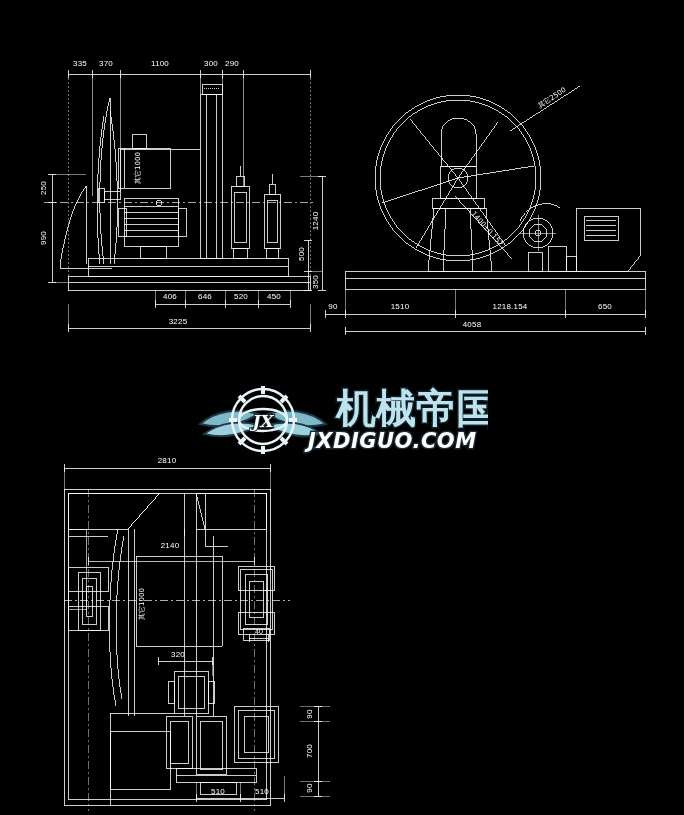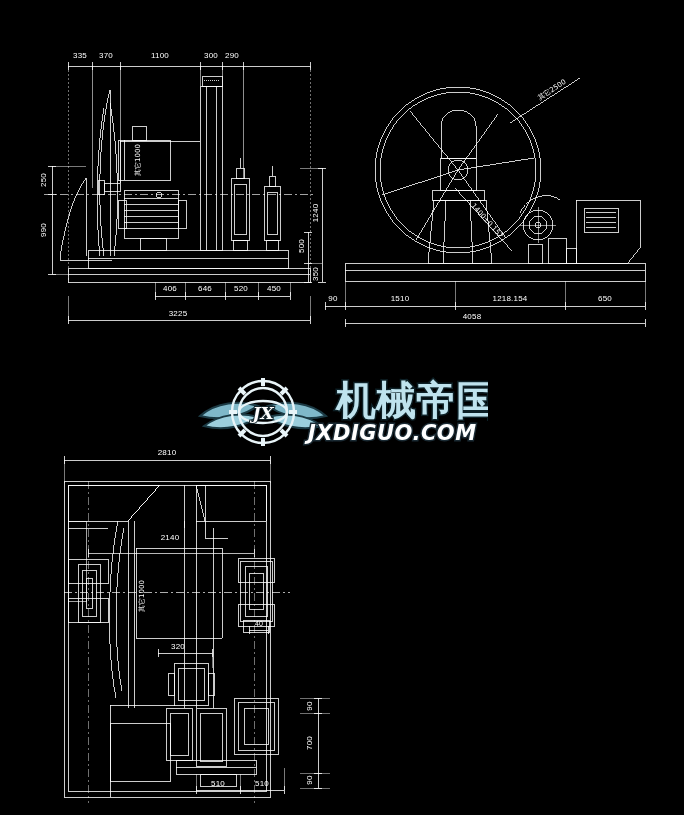--- a/index.html
+++ b/index.html
@@ -9,21 +9,21 @@
   }
   body {
     width: 684px;
     height: 815px;
     overflow: hidden;
     font-family: "Liberation Sans", sans-serif;
     position: relative;
   }
   #canvas-root {
     position: absolute;
-    left: 0; top: 8px;
+    left: 0; top: 16px;
     width: 684px;
     height: 653px;
     background: #000000;
   }
   svg.cad {
     position: absolute;
     left: 0; top: 0;
     width: 684px;
     height: 815px;
     display: block;

